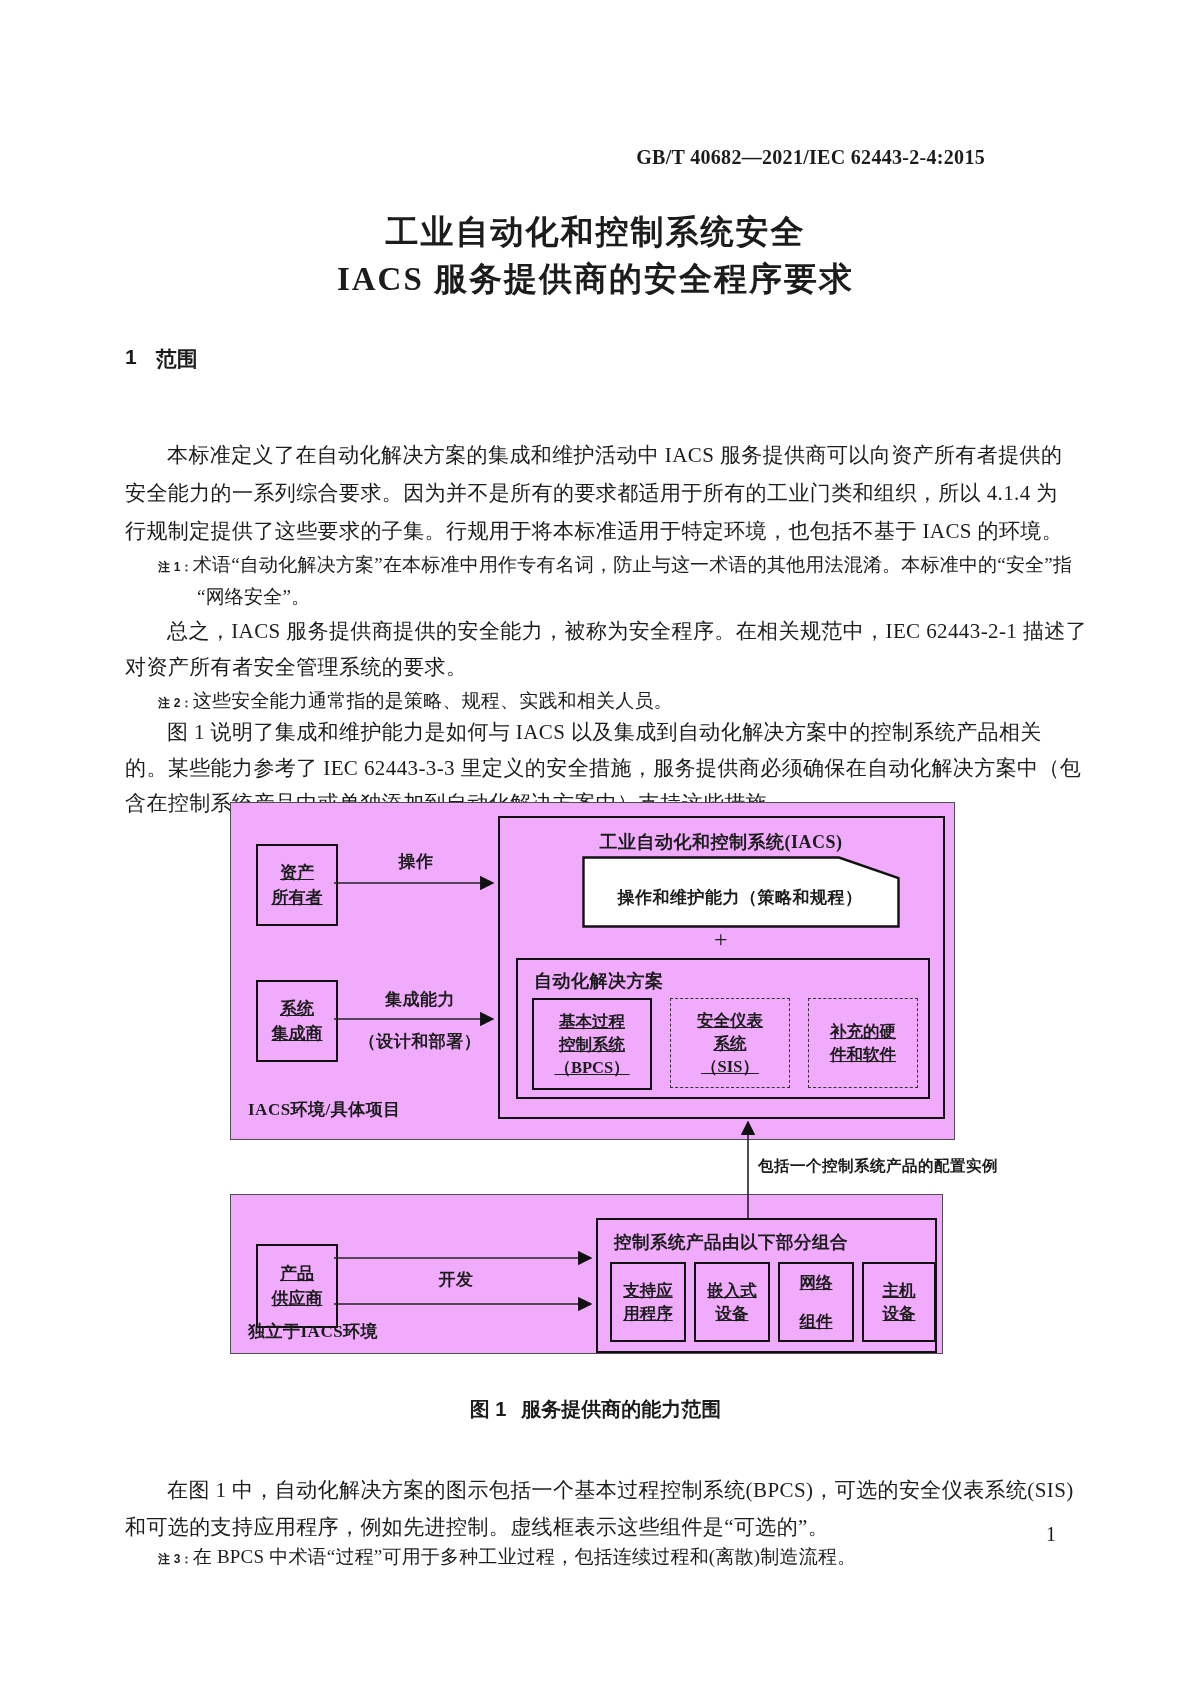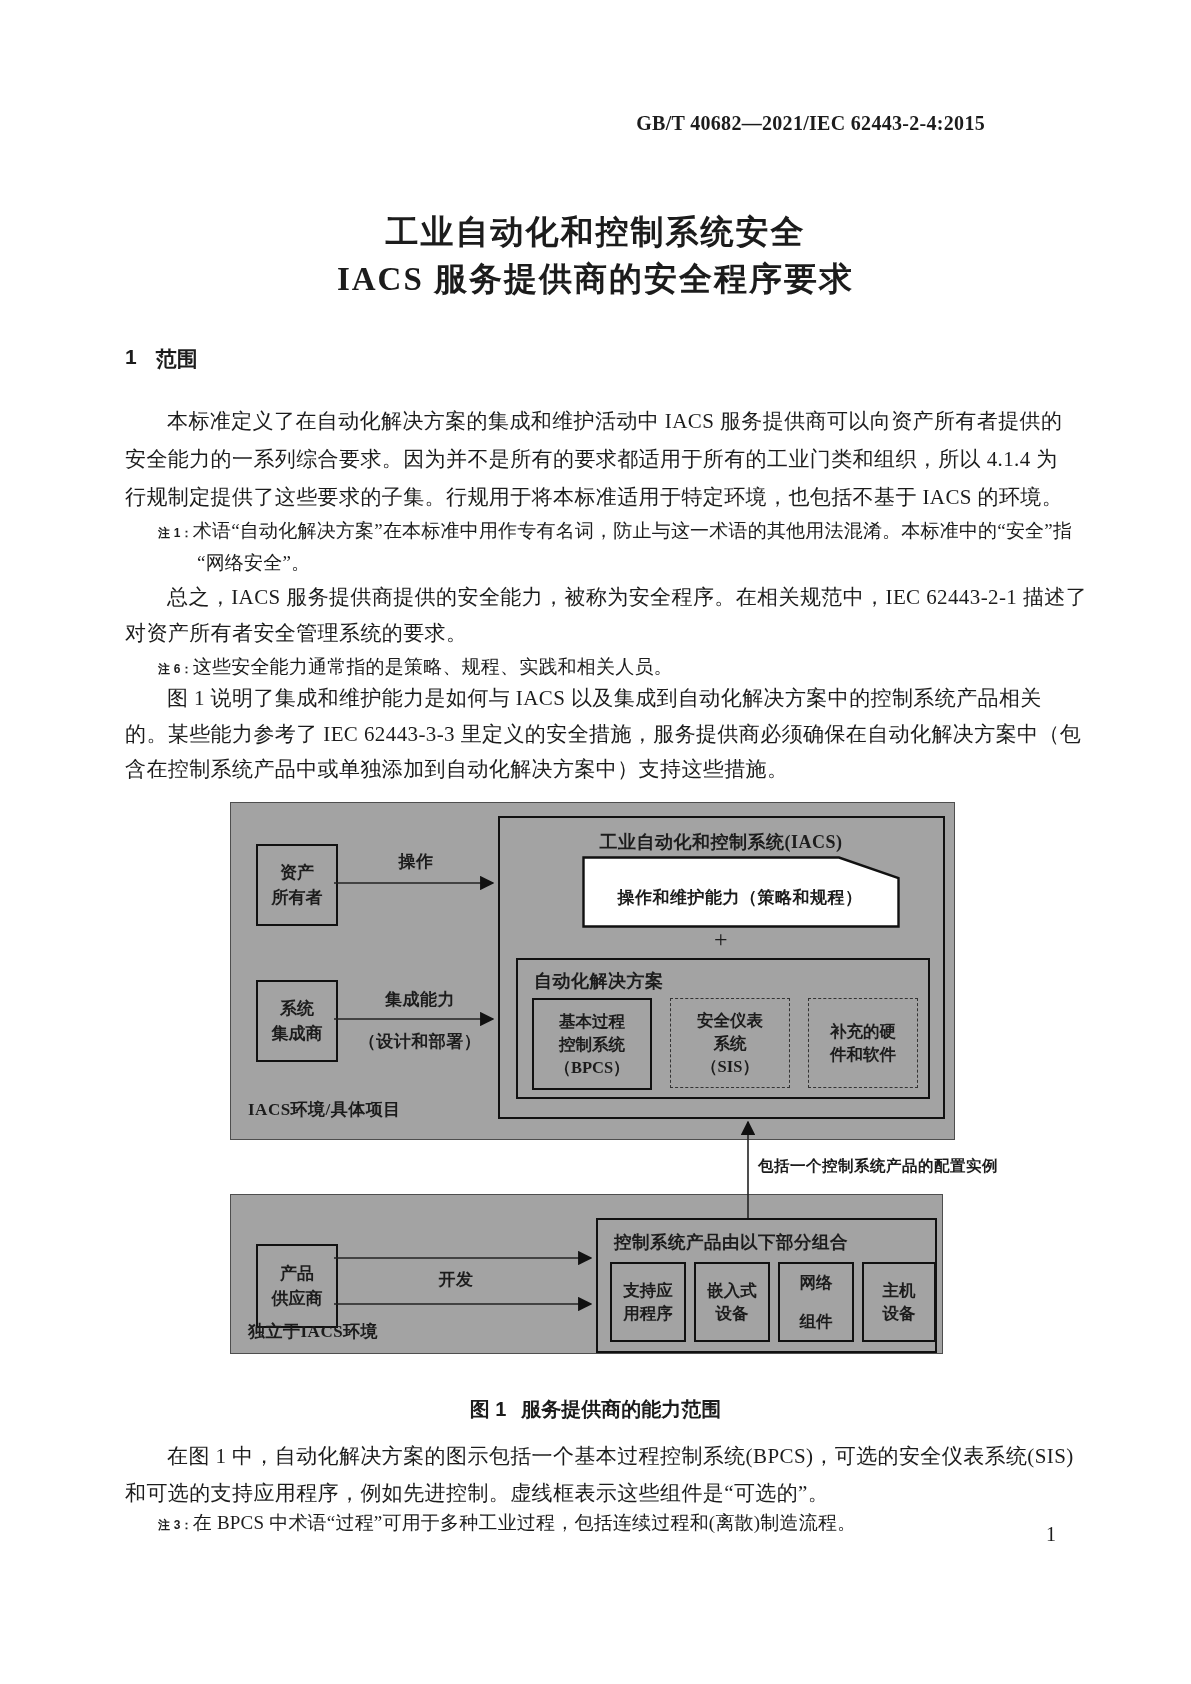--- a/index.html
+++ b/index.html
@@ -3,39 +3,39 @@
 <meta charset="utf-8">
 <style>
   html,body { margin:0; padding:0; background:#e8e8e8; }
   .page {
     position:relative; width:1191px; height:1684px; margin:0 auto;
     background:#ffffff; color:#1c1c1c; overflow:hidden;
     font-family:"Liberation Serif","DejaVu Serif",serif;
   }
   .abs { position:absolute; }
   .hei { font-family:"Liberation Sans","DejaVu Sans",sans-serif; }
-  .nowrap { white-space:nowrap; }
+  .nowrap { white-space:nowrap;margin-top:34px; }
 
   .doc-header { top:112px; left:545px; width:440px; text-align:right;
     font-size:20px; font-weight:700; letter-spacing:0.3px; }
 
   .doc-title { left:0; width:100%; text-align:center; font-size:33px;
     font-weight:700; letter-spacing:2px; }
   .title-1 { top:210px; }
   .title-2 { top:257px; }
 
   .sec-head { top:345px; left:125px; font-size:21px; font-weight:700;
     display:flex; gap:19px; }
 
   .body-line { font-size:21px; letter-spacing:0.4px; line-height:30px; }
   .note-line { font-size:19px; letter-spacing:0.2px; line-height:27px; }
   .note-marker { font-weight:700; font-family:"Liberation Sans","DejaVu Sans",sans-serif; font-size:12px; }
 
   .fig { top:800px; left:230px; width:728px; height:556px; }
-  .fig .box { position:absolute; background:#a3a3a3; }
+  .fig .box { position:absolute; background:#f0abfc;text-decoration:underline; }
   .outer-frame { border:1.5px solid #4e4e4e; }
   .thick { border:2.5px solid #111; }
   .mid { border:2px solid #111; }
   .dashed { border:1.6px dashed #333; }
   .fig-label { position:absolute; font-weight:700; font-size:17px; letter-spacing:0.5px; white-space:nowrap; }
   .center-col { display:flex; flex-direction:column; align-items:center; justify-content:center;
     text-align:center; font-weight:700; }
   .lines-17 { font-size:17px; line-height:25px; }
   .lines-16 { font-size:16.5px; line-height:23px; }
   .fig svg.overlay { position:absolute; left:0; top:0; pointer-events:none; }
@@ -66,21 +66,21 @@
 
   <div class="abs note-line nowrap" style="top:517px; left:158px;">
     <span class="note-marker">注 1：</span><span>术语“自动化解决方案”在本标准中用作专有名词，防止与这一术语的其他用法混淆。本标准中的“安全”指</span>
   </div>
   <div class="abs note-line nowrap" style="top:549px; left:197px;">“网络安全”。</div>
 
   <div class="abs body-line nowrap" style="top:582px; left:167px;">总之，IACS 服务提供商提供的安全能力，被称为安全程序。在相关规范中，IEC 62443-2-1 描述了</div>
   <div class="abs body-line nowrap" style="top:618px; left:125px;">对资产所有者安全管理系统的要求。</div>
 
   <div class="abs note-line nowrap" style="top:653px; left:158px;">
-    <span class="note-marker">注 6：</span><span>这些安全能力通常指的是策略、规程、实践和相关人员。</span>
+    <span class="note-marker">注 2：</span><span>这些安全能力通常指的是策略、规程、实践和相关人员。</span>
   </div>
 
   <div class="abs body-line nowrap" style="top:683px; left:167px;">图 1 说明了集成和维护能力是如何与 IACS 以及集成到自动化解决方案中的控制系统产品相关</div>
   <div class="abs body-line nowrap" style="top:719px; left:125px;">的。某些能力参考了 IEC 62443-3-3 里定义的安全措施，服务提供商必须确保在自动化解决方案中（包</div>
   <div class="abs body-line nowrap" style="top:754px; left:125px;">含在控制系统产品中或单独添加到自动化解决方案中）支持这些措施。</div>
 
   <div class="abs fig">
 
     <div class="box outer-frame" style="left:0; top:2px; width:723px; height:336px;"></div>
 

